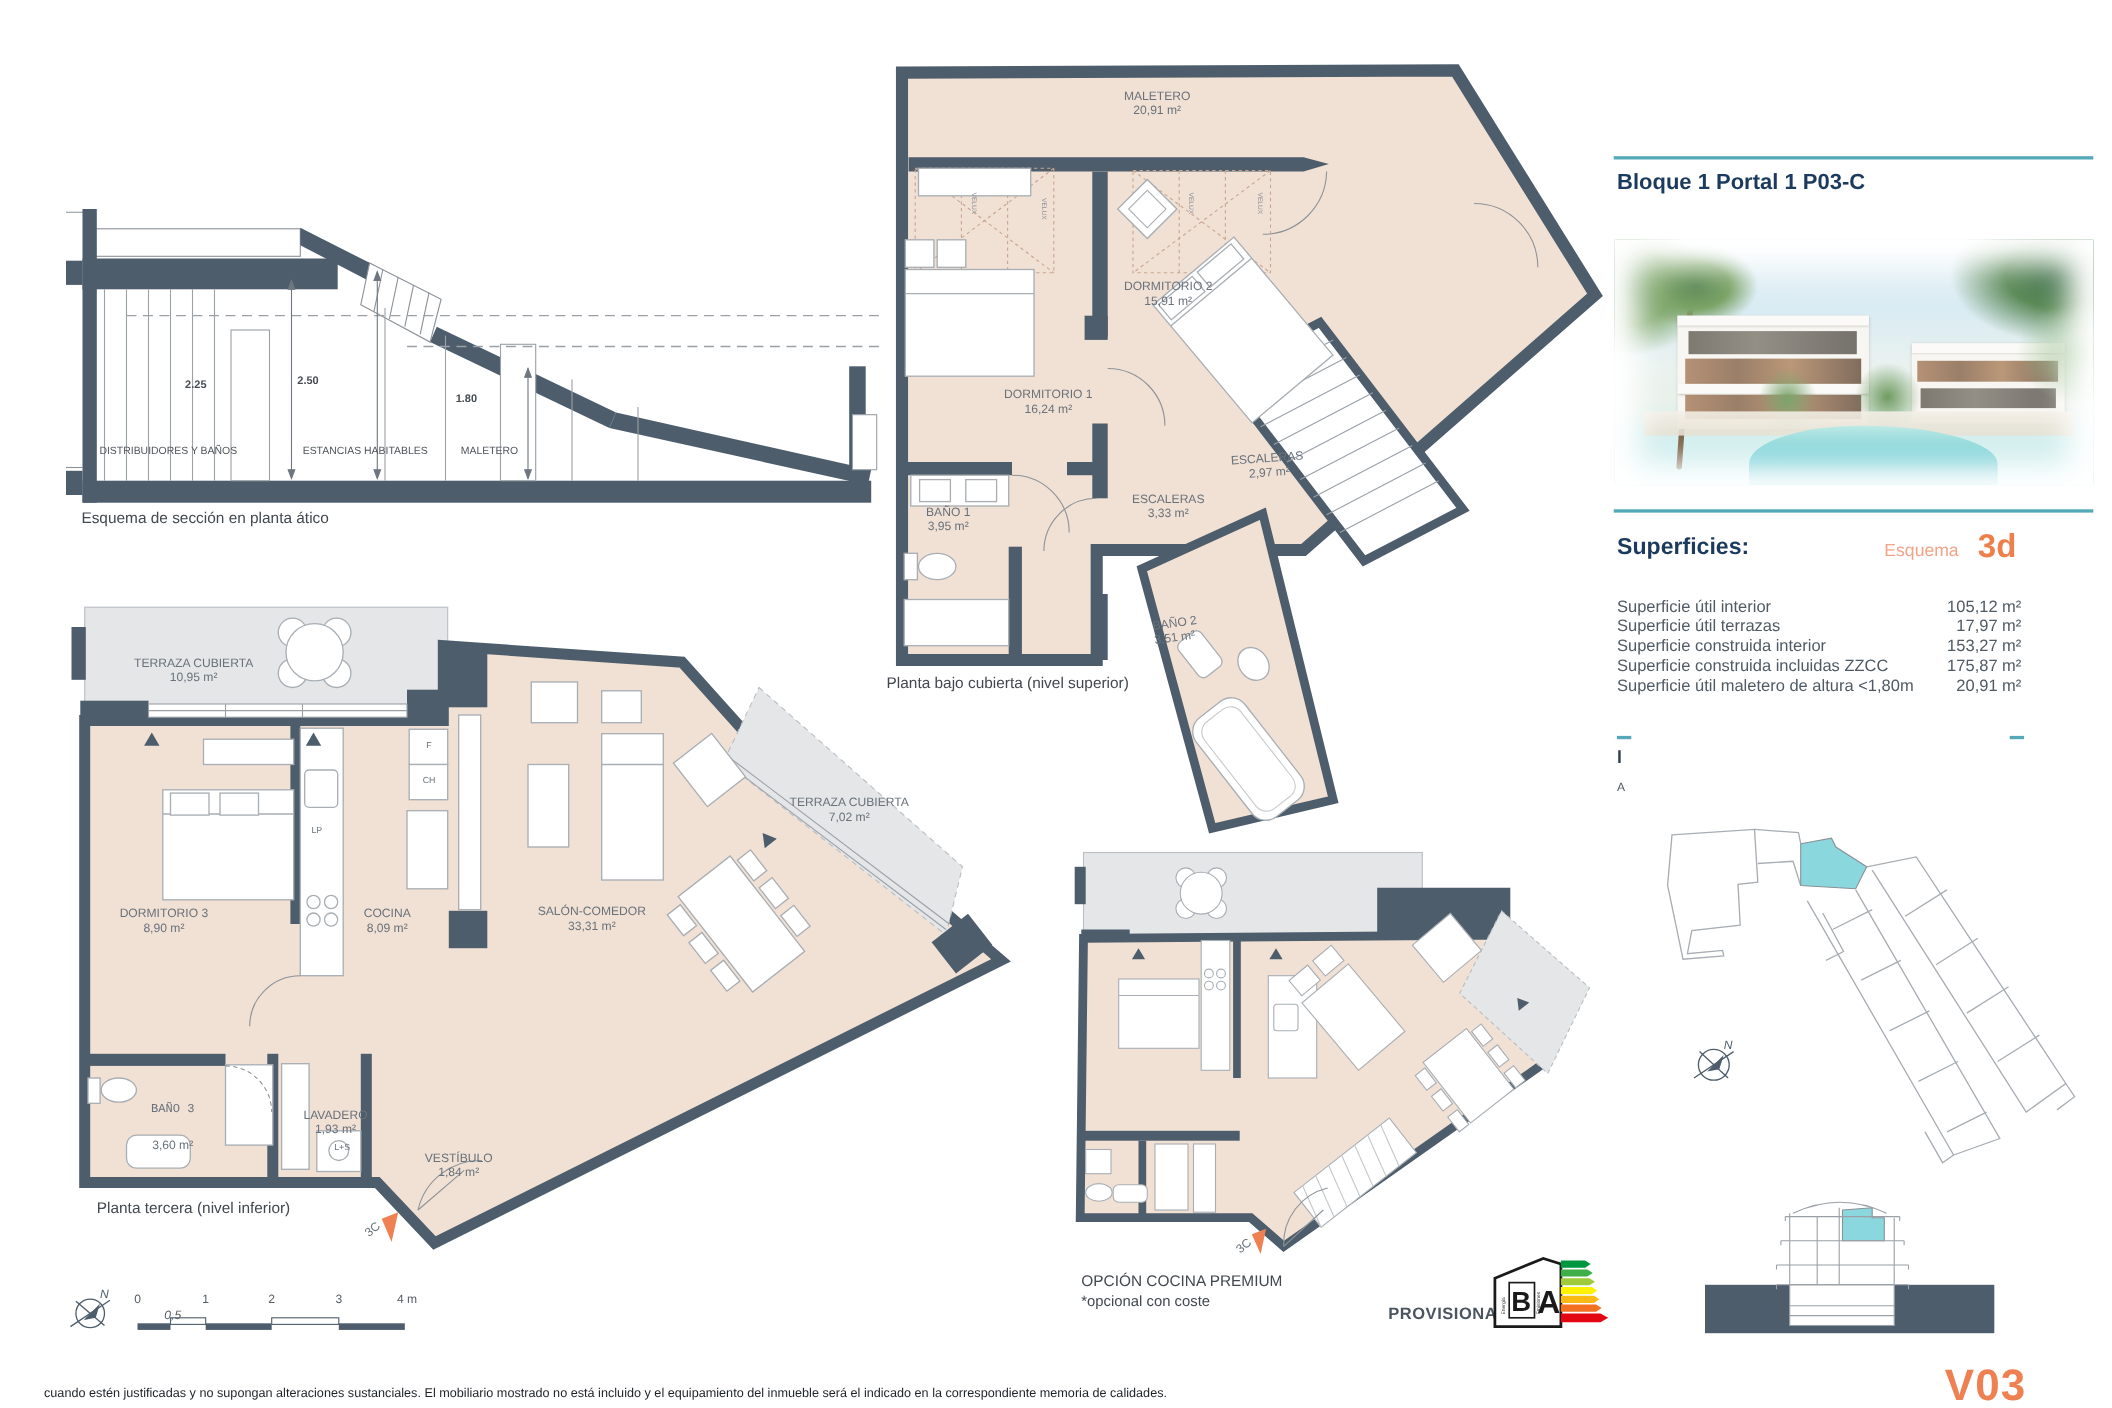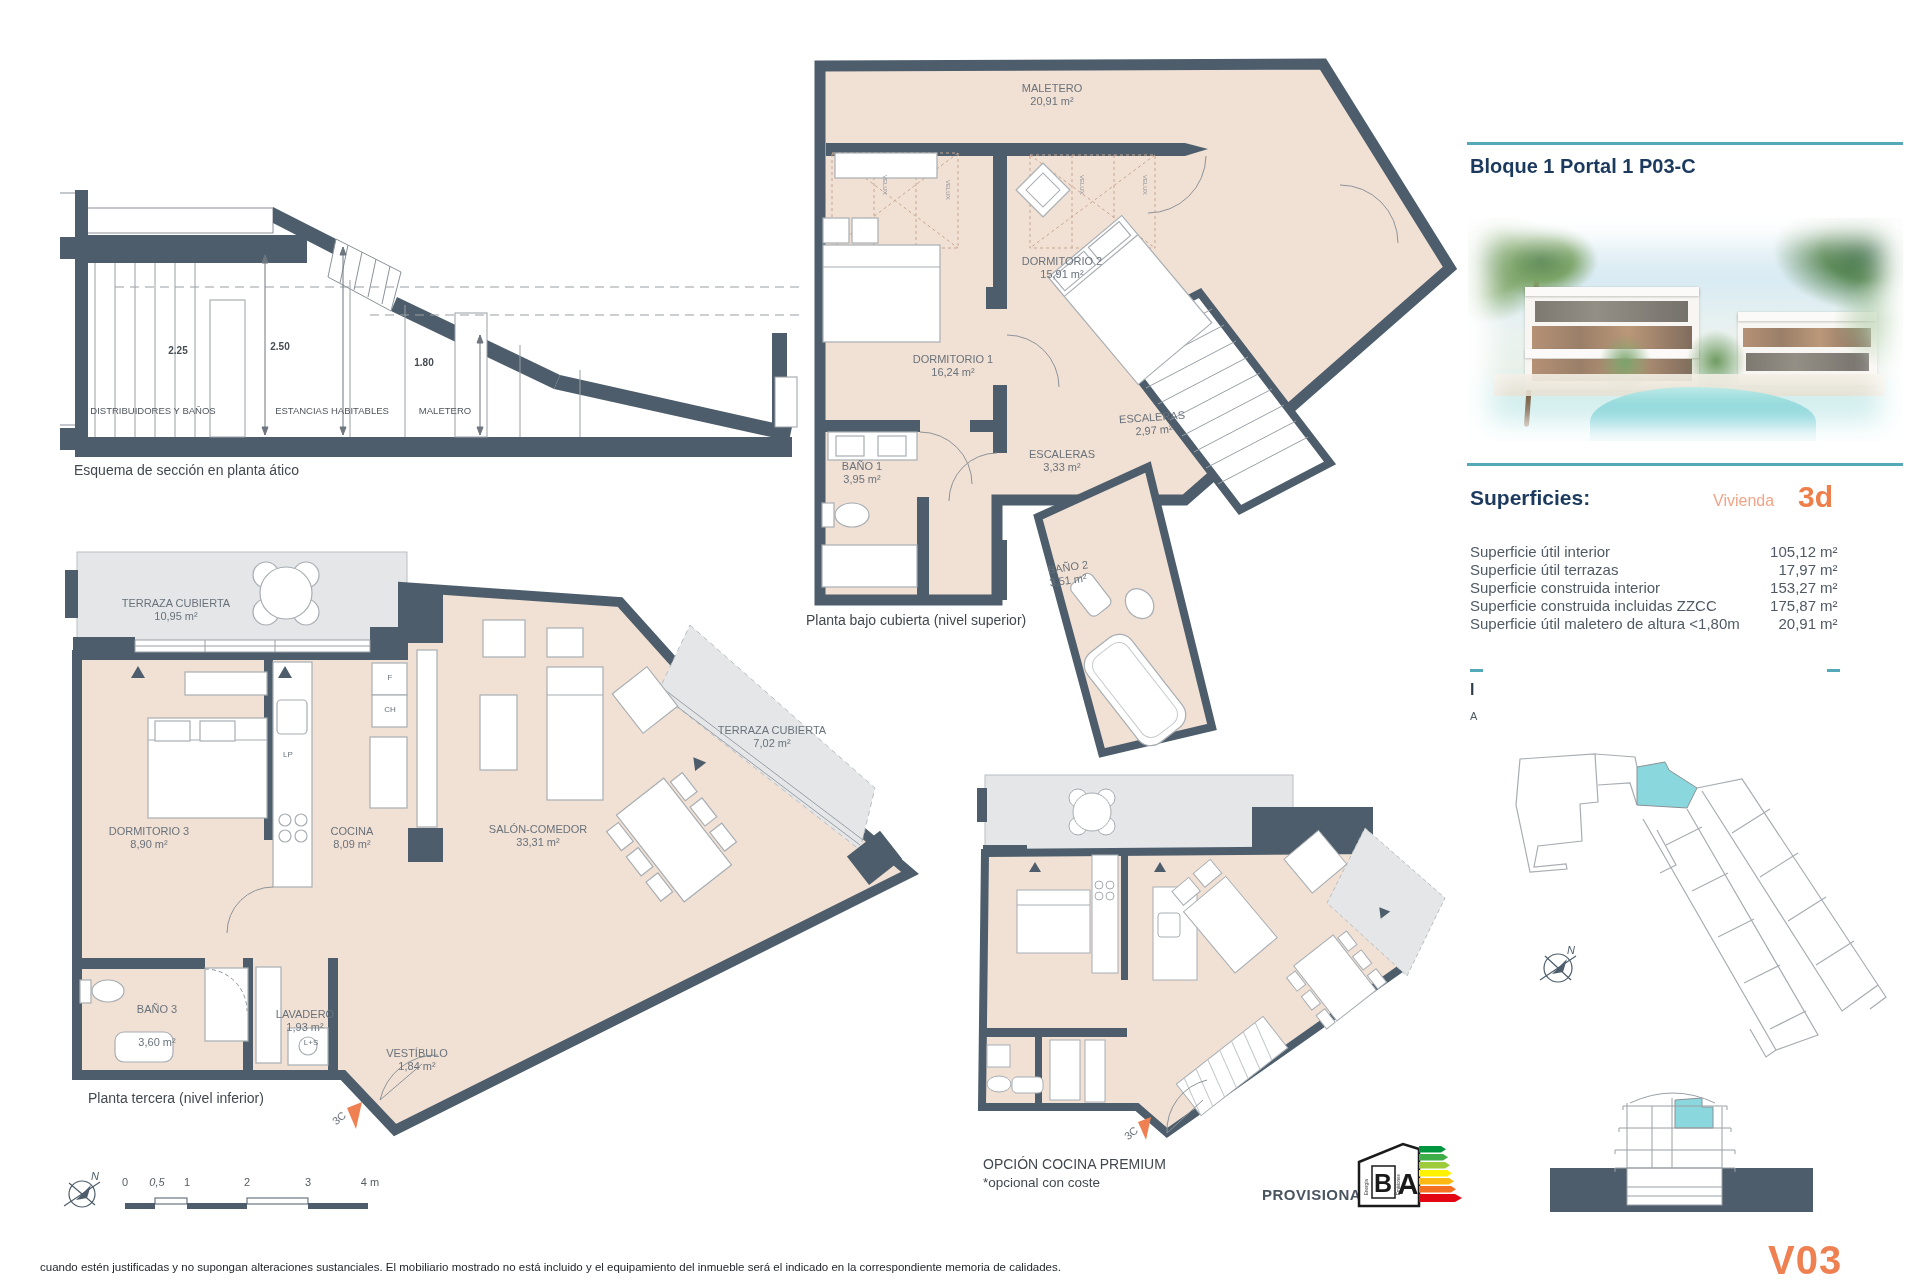--- a/index.html
+++ b/index.html
@@ -360,21 +360,21 @@
     <div class="lbl" style="left:116px;top:57px;">TERRAZA CUBIERTA</div>
     <div class="lbl" style="left:116px;top:70px;">10,95 m²</div>
     <div class="lbl" style="left:89px;top:285px;">DORMITORIO 3</div>
     <div class="lbl" style="left:89px;top:298px;">8,90 m²</div>
     <div class="lbl" style="left:292px;top:285px;">COCINA</div>
     <div class="lbl" style="left:292px;top:298px;">8,09 m²</div>
     <div class="lbl" style="left:478px;top:283px;">SALÓN-COMEDOR</div>
     <div class="lbl" style="left:478px;top:296px;">33,31 m²</div>
     <div class="lbl" style="left:712px;top:184px;">TERRAZA CUBIERTA</div>
     <div class="lbl" style="left:712px;top:197px;">7,02 m²</div>
-    <div class="lbl" style="left:97px;top:463px;">BAÑO 3</div>
+    <div class="lbl" style="left:97px;top:463px;font-family:Liberation Mono, monospace;">BAÑO 3</div>
     <div class="lbl" style="left:97px;top:496px;">3,60 m²</div>
     <div class="lbl" style="left:245px;top:468px;">LAVADERO</div>
     <div class="lbl" style="left:245px;top:481px;">1,93 m²</div>
     <div class="tinylbl" style="left:251px;top:498px;">L+S</div>
     <div class="lbl" style="left:357px;top:507px;">VESTÍBULO</div>
     <div class="lbl" style="left:357px;top:520px;">1,84 m²</div>
     <div class="tinylbl" style="left:330px;top:133px;">F</div>
     <div class="tinylbl" style="left:330px;top:165px;">CH</div>
     <div class="tinylbl" style="left:228px;top:210px;">LP</div>
     <div class="lbl rot40" style="left:279px;top:572px;">3C</div>
@@ -488,21 +488,21 @@
 
       <g>
         <rect x="70" y="33" width="30" height="6" fill="#4d5d6b"></rect>
         <rect x="100" y="28" width="32" height="6" fill="#ffffff" stroke="#4d5d6b" stroke-width="1"></rect>
         <rect x="132" y="33" width="60" height="6" fill="#4d5d6b"></rect>
         <rect x="192" y="28" width="61" height="6" fill="#ffffff" stroke="#4d5d6b" stroke-width="1"></rect>
         <rect x="253" y="33" width="60" height="6" fill="#4d5d6b"></rect>
       </g>
     </svg>
     <div class="tick" style="left:70px;top:6px;">0</div>
-    <div class="tick" style="left:102px;top:6px;font-style:italic;">0,5</div>
+    <div class="tick" style="left:102px;top:20px;font-style:italic;">0,5</div>
     <div class="tick" style="left:132px;top:6px;">1</div>
     <div class="tick" style="left:192px;top:6px;">2</div>
     <div class="tick" style="left:253px;top:6px;">3</div>
     <div class="tick" style="left:315px;top:6px;">4 m</div>
   </div>
 
   <div class="teal-rule" style="left:1467px;top:142px;width:436px;"></div>
   <div class="panel-title" style="left:1470px;top:155px;">Bloque 1 Portal 1 P03-C</div>
 
   <div class="render">
@@ -525,21 +525,21 @@
     <div class="green" style="left:50%;top:50%;width:14%;height:28%;background:radial-gradient(closest-side,#6e9a60,rgba(150,185,130,0));"></div>
     <div class="deck"></div>
     <div class="pool"></div>
     <div class="green" style="left:70%;top:-14%;width:46%;height:56%;background:radial-gradient(closest-side,#3e6e49,#5c8a58 50%,rgba(140,180,130,0));"></div>
     <div class="green" style="left:84%;top:24%;width:30%;height:44%;background:radial-gradient(closest-side,#9ec292,rgba(170,200,150,0));"></div>
     <div class="vignette"></div>
   </div>
 
   <div class="teal-rule" style="left:1467px;top:463px;width:436px;"></div>
   <div class="sup-title" style="left:1470px;top:486px;">Superficies:</div>
-  <div class="viv-lbl" style="left:1713px;top:492px;">Vivienda</div>
+  <div class="viv-lbl" style="left:1713px;top:492px;">Esquema</div>
   <div class="viv-code" style="left:1798px;top:480px;">3d</div>
 
   <div class="sup-row" style="left:1470px;top:543px;">
     <span class="rl">Superficie útil interior</span>
     <span class="rv">105,12</span>
     <span class="ru">m²</span>
   </div>
   <div class="sup-row" style="left:1470px;top:561px;">
     <span class="rl">Superficie útil terrazas</span>
     <span class="rv">17,97</span>

